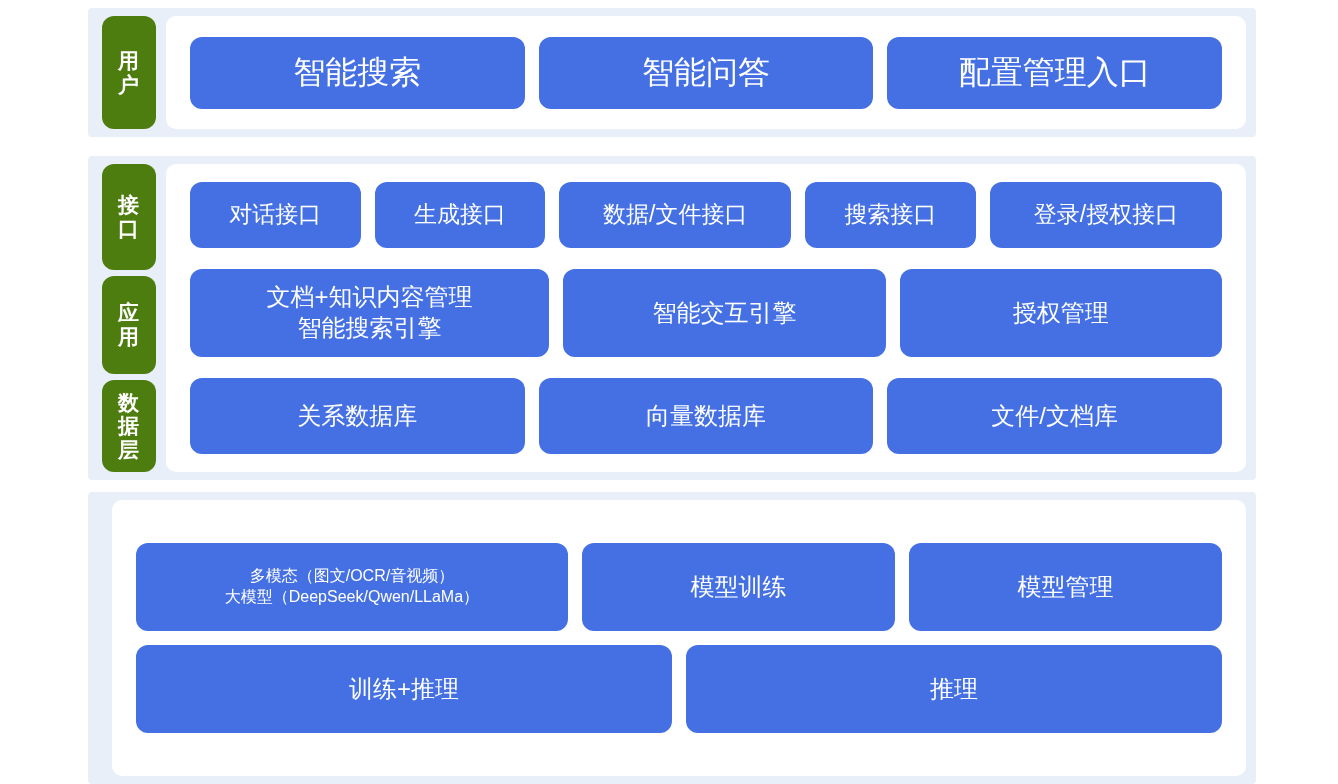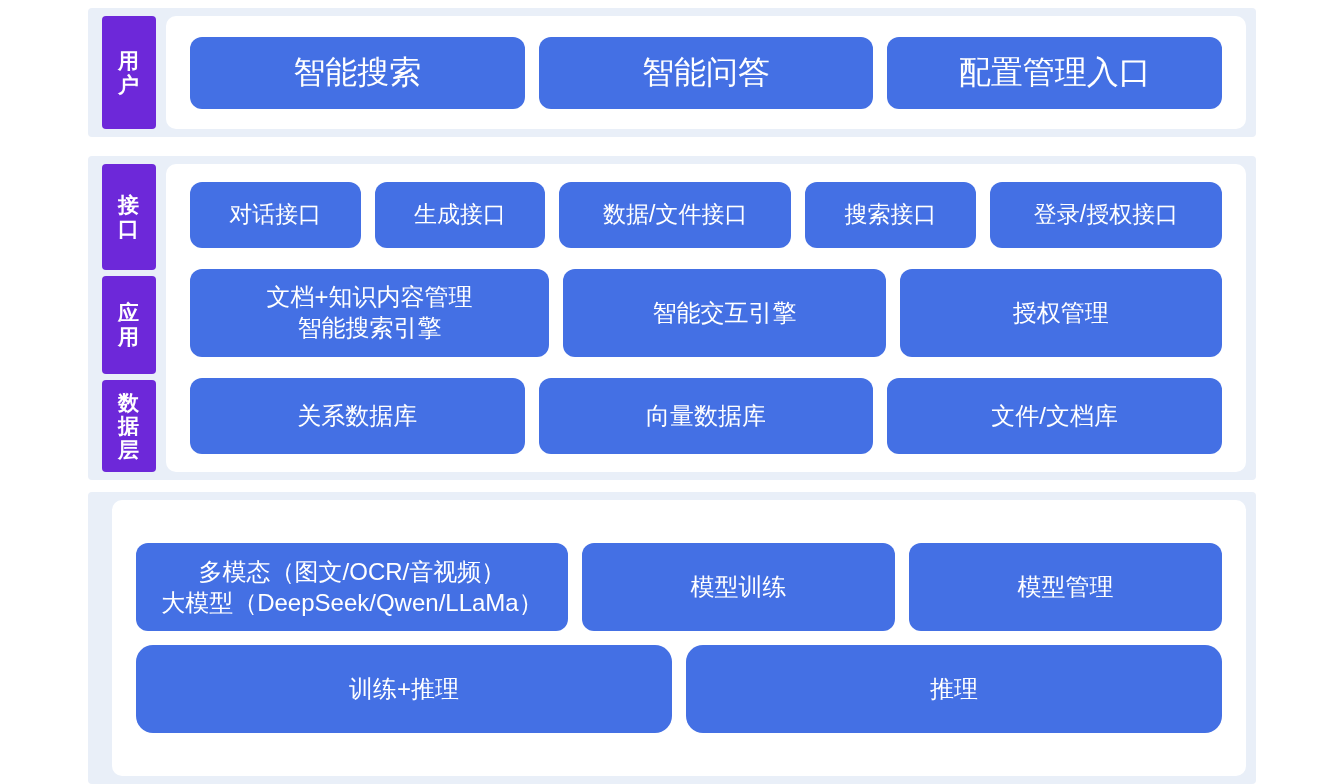--- a/index.html
+++ b/index.html
@@ -43,22 +43,22 @@
   
   .rail {
     display: flex;
     flex-direction: column;
     gap: 6px;
     flex: 0 0 54px;
     width: 54px;
   }
 
   .rail-pill {
-    background: #6d28d9;
-    border-radius: 4px;
+    background: #4d7c0f;
+    border-radius: 12px;
     color: #ffffff;
     font-weight: bold;
     font-size: 21px;
     line-height: 1.12;
     letter-spacing: 1px;
     display: flex;
     align-items: center;
     justify-content: center;
     text-align: center;
     writing-mode: horizontal-tb;
@@ -117,35 +117,35 @@
     flex: 1 1 0;
     white-space: pre-line;
   }
 
   
   #row-user .box      { height: 72px; font-size: 32px; }
   #row-api .box       { height: 66px; font-size: 23px; }
   #row-app .box       { height: 88px; font-size: 24px; }
   #row-store .box     { height: 76px; font-size: 24px; }
   #row-model .box     { height: 88px; }
-  #row-compute .box   { height: 88px; font-size: 24px; border-radius: 17px; }
+  #row-compute .box   { height: 88px; font-size: 24px; }
 
   
   .w-wide   { flex: 1.37 1 0; }
   .w-narrow { flex: 0.98 1 0; }
   .w-app1   { flex: 1.12 1 0; }
   .w-model1 { flex: 1.40 1 0; }
   .w-model2 { flex: 1.00 1 0; }
 
   .box-multiline {
     font-size: 23px;
     line-height: 1.28;
   }
   #box-multimodal {
-    font-size: 24px;
+    font-size: 16px;
     line-height: 1.30;
     letter-spacing: 0px;
   }
 </style>
 </head>
 <body>
 
 <div id="diagram">
 
   <div class="section" id="section-user">

